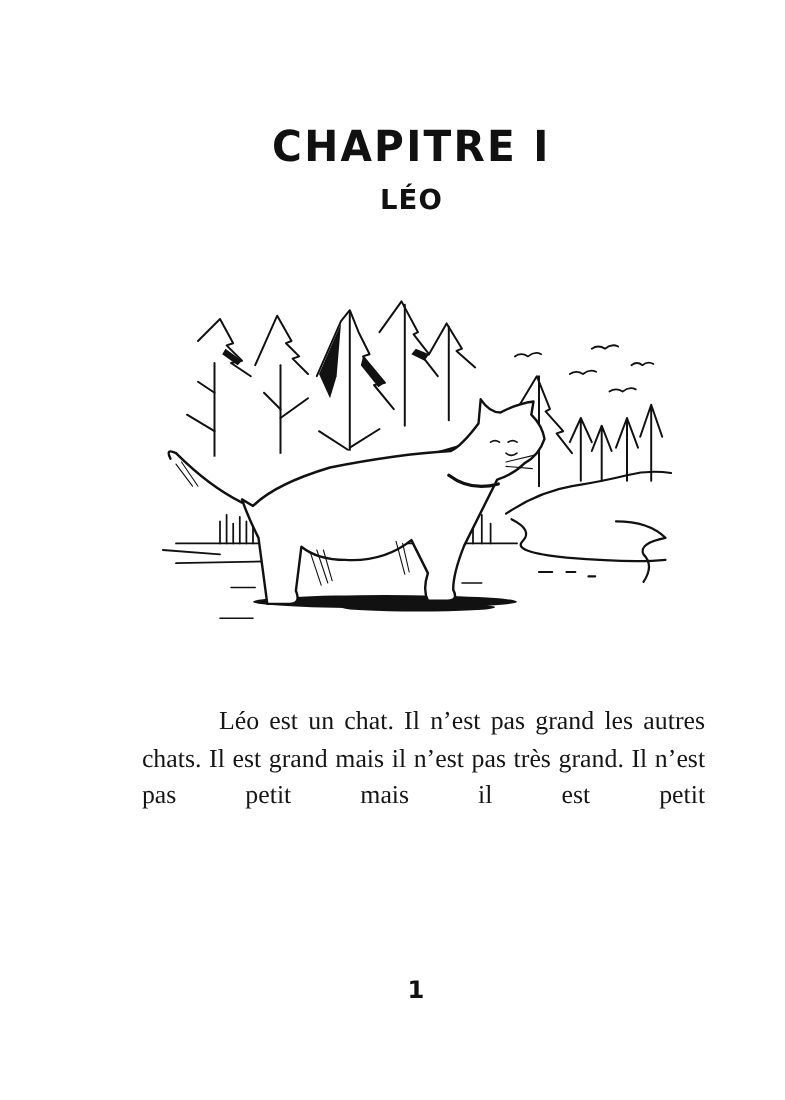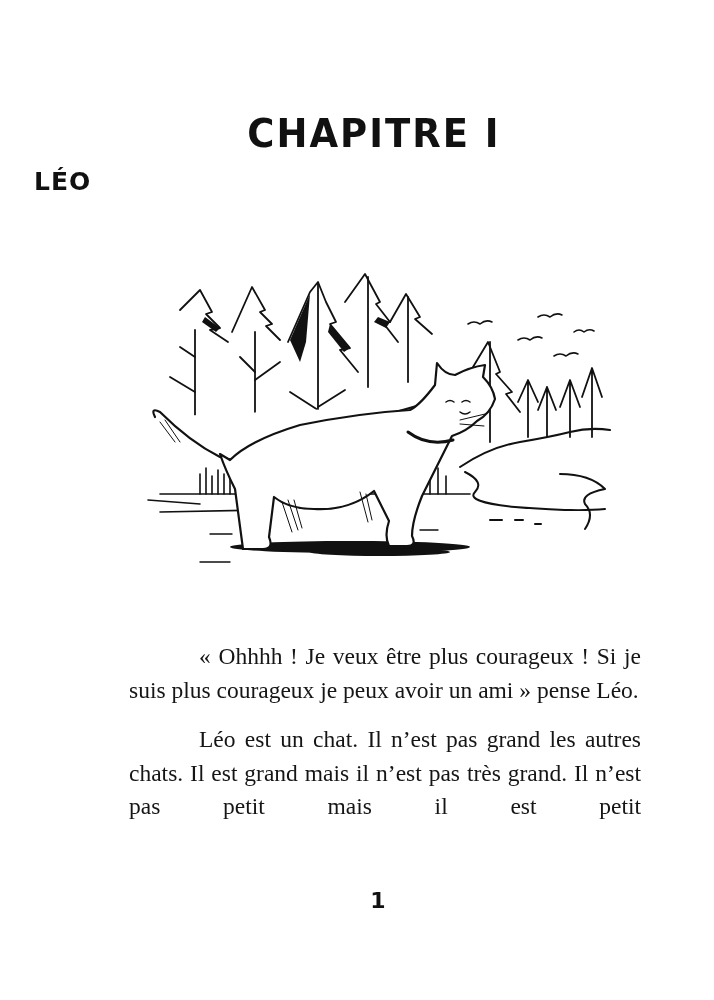--- a/index.html
+++ b/index.html
@@ -4,21 +4,21 @@
 <style>
   html, body { margin: 0; padding: 0; background: #ffffff; }
   body { width: 714px; height: 1000px; position: relative; overflow: hidden; font-family: "DejaVu Serif", serif; color: #111; }
   .chapter-title {
     position: absolute; left: 0; width: 714px; top: 112px; text-align: center;
     font-family: "DejaVu Sans", sans-serif; font-weight: bold; font-size: 37px;
     letter-spacing: 2px; color: #111; padding-left: 34px; box-sizing: border-box;
     transform: scaleY(1.05);
   }
   .chapter-name {
-    position: absolute; left: 0; width: 714px; top: 167px; text-align: left;
+    position: absolute; left: 0; width: 714px; top: 167px; text-align: center;
     font-family: "DejaVu Sans", sans-serif; font-weight: bold; font-size: 25px;
     letter-spacing: 1px; color: #111; padding-left: 34px; box-sizing: border-box;
   }
   .illustration { position: absolute; left: 140px; top: 262px; width: 480px; height: 310px; }
   .body-text {
     position: absolute; left: 129px; width: 512px; top: 640px;
     font-family: "Liberation Serif", serif; font-size: 23.5px; line-height: 33.5px;
     text-align: justify; color: #151515;
   }
   .body-text p { margin: 0 0 16px 0; text-indent: 70px; text-align-last: left; }
@@ -117,17 +117,16 @@
       <path d="M268 170 q20 15 45 8" stroke-width="3"></path>
 
       <path d="M142 240 l10 30 M148 238 l10 30 M154 238 l8 28" stroke-width="1"></path>
       <path d="M220 230 l8 30 M226 232 l6 26" stroke-width="1"></path>
       <path d="M20 160 l15 20 M25 158 l15 22" stroke-width="1"></path>
     </g>
   </svg>
 </div>
 
 <div class="body-text">
-  <p>« Ohhhh ! Je veux être plus courageux ! Si je suis plus courageux je peux avoir un ami » pense Léo.</p>
   <p class="last-open">Léo est un chat.  Il n’est pas grand les autres chats. Il est grand mais il n’est pas très grand. Il n’est pas petit mais il est petit</p>
 </div>
 
 <div class="page-number">1</div>
 
 </body></html>

